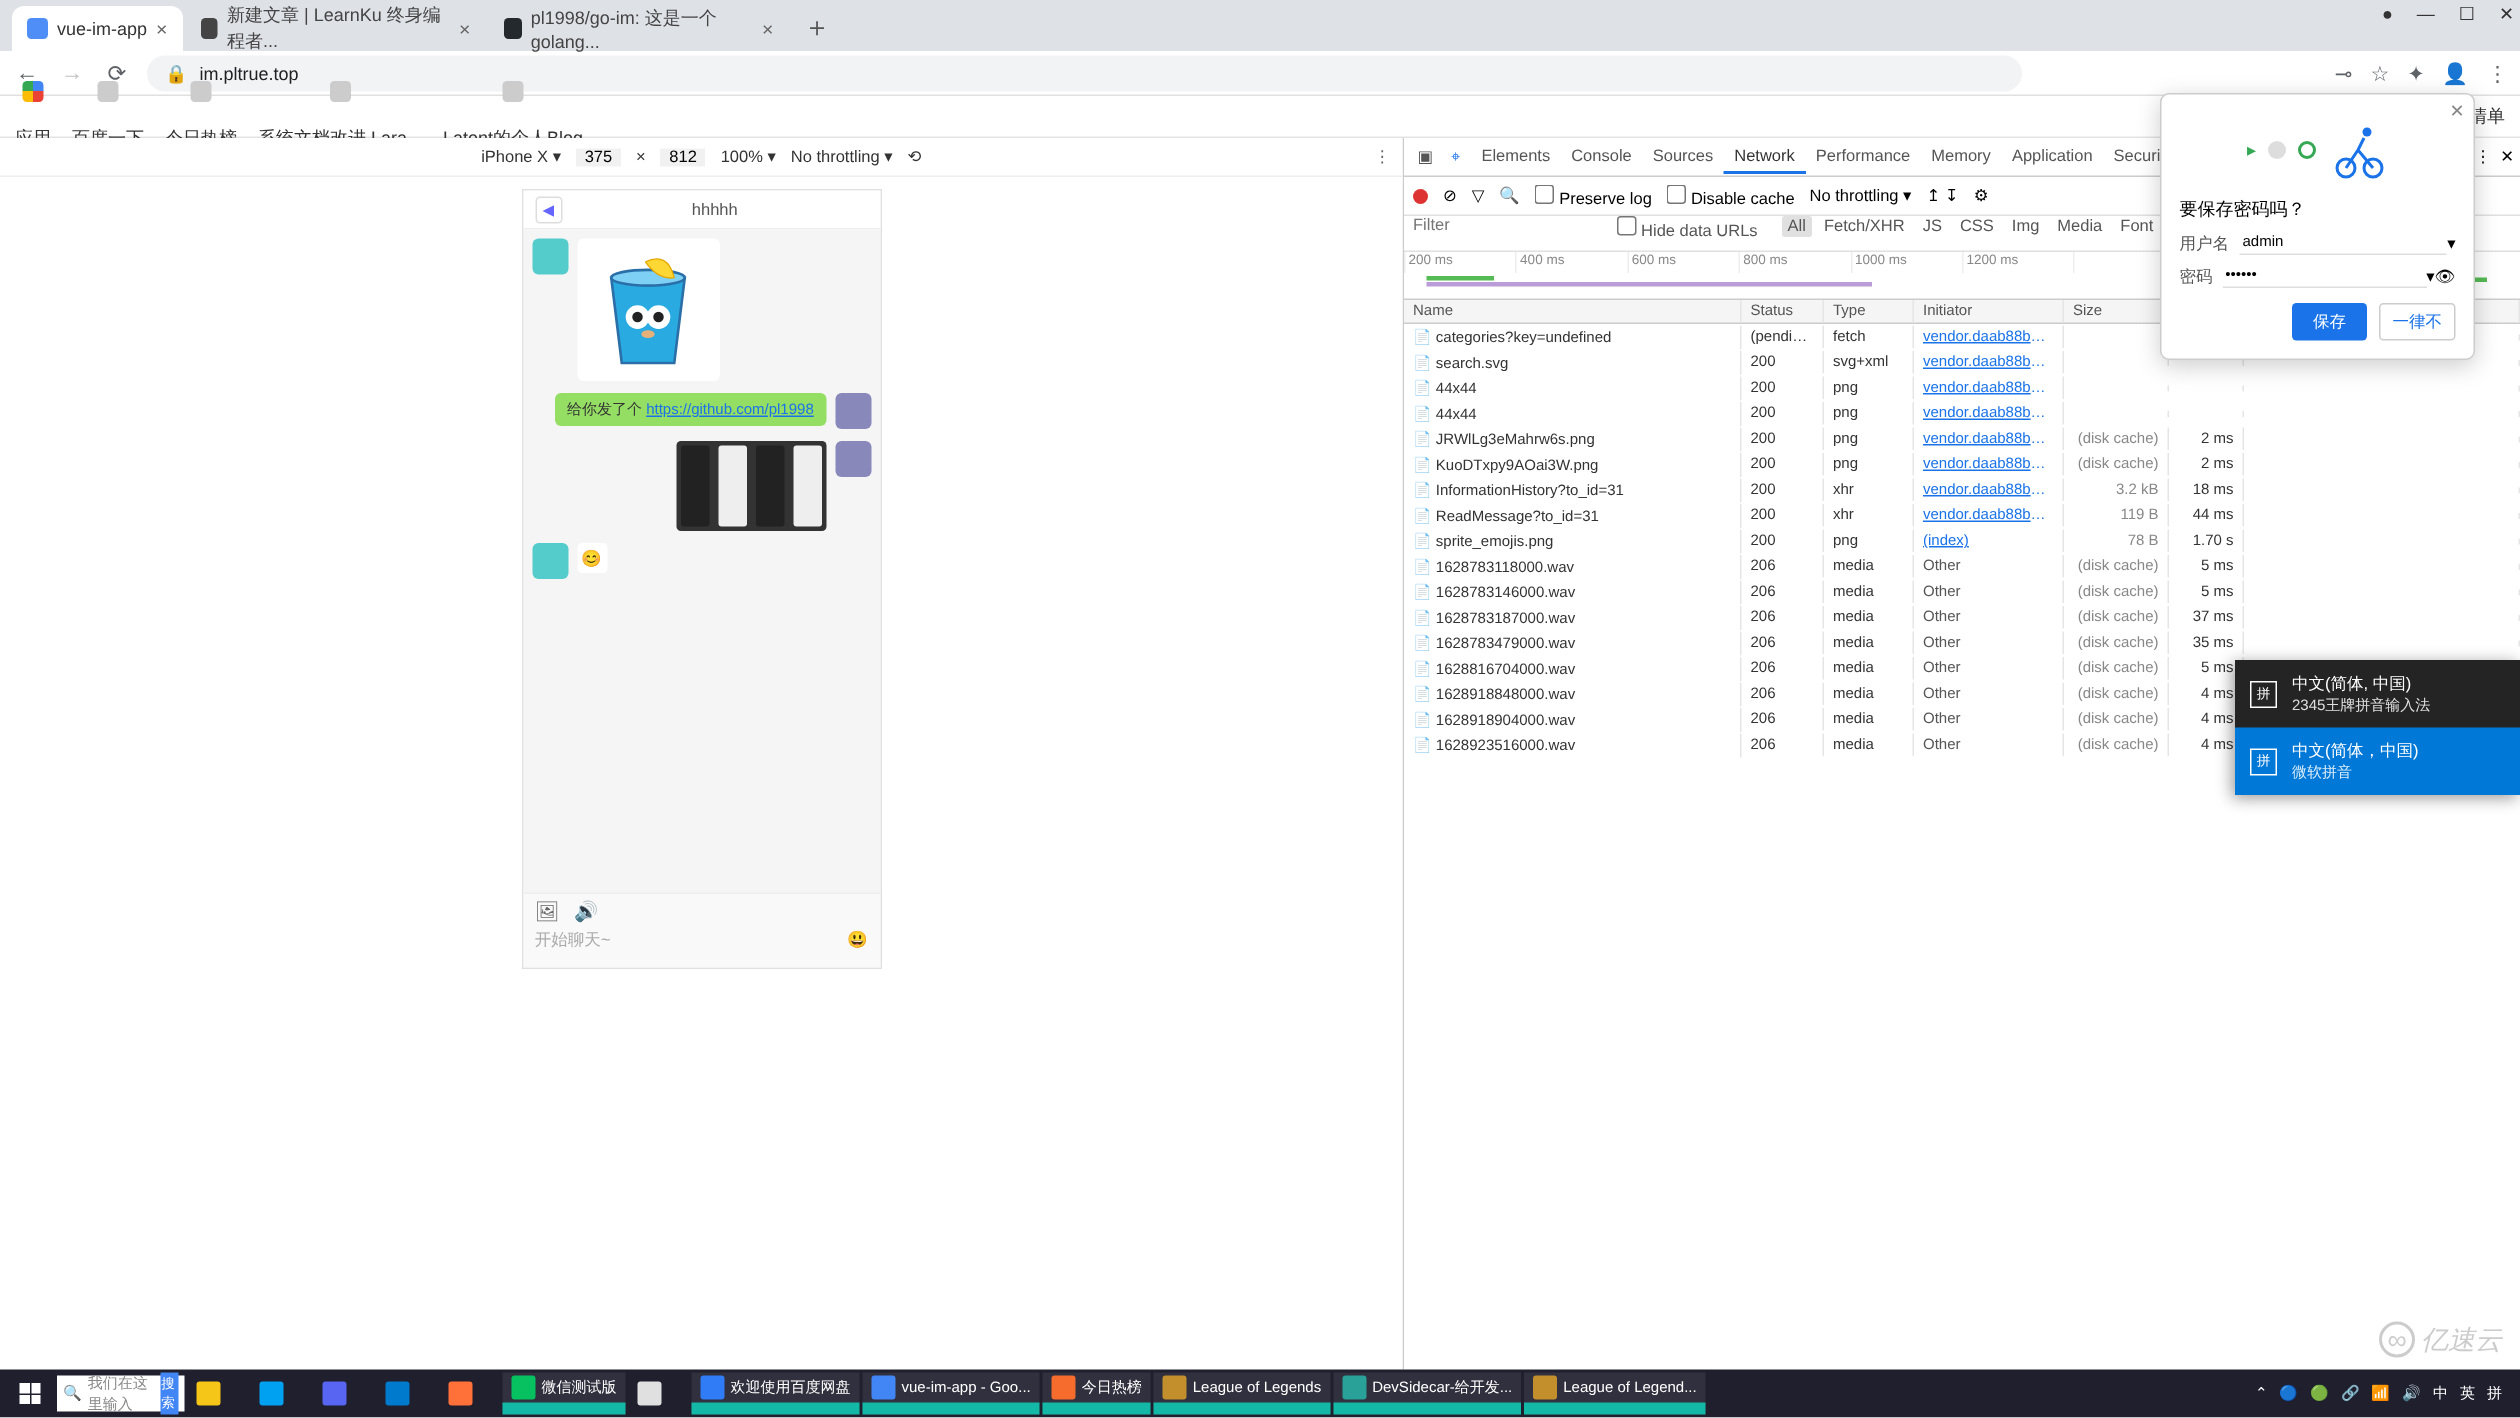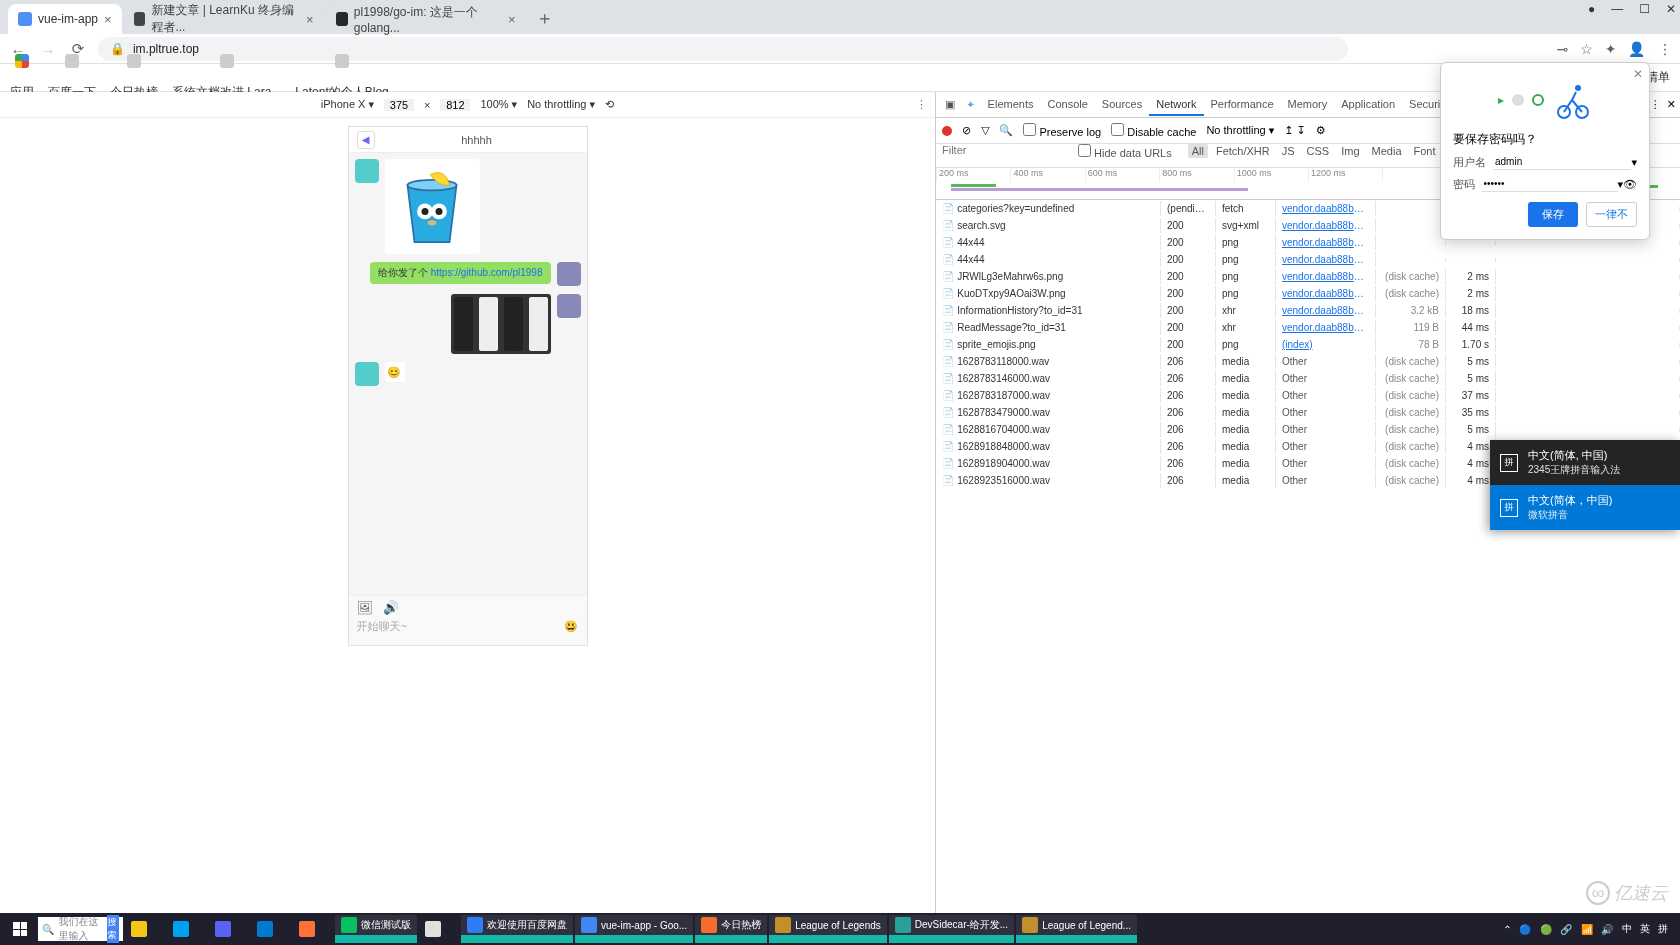--- a/index.html
+++ b/index.html
@@ -39,21 +39,21 @@
 .back-btn { width: 18px; height: 18px; border: 1px solid #ddd; border-radius: 3px; background: #fff; color: #66f; display: flex; align-items: center; justify-content: center; font-size: 10px; }
 .chat-name { flex: 1; text-align: center; color: #555; }
 .chat-body { flex: 1; background: #f5f5f5; padding: 6px; overflow: hidden; }
 .msg-row { display: flex; margin-bottom: 8px; align-items: flex-start; gap: 6px; }
 .msg-row.right { flex-direction: row-reverse; }
 .avatar { width: 24px; height: 24px; border-radius: 4px; background: #5cc; flex-shrink: 0; }
 .avatar.elephant { background: #88b; }
 .bubble-img { width: 95px; height: 95px; background: #fff; border-radius: 4px; display: flex; align-items: center; justify-content: center; }
 .gopher-cup { width: 70px; height: 80px; }
 .bubble-link { background: #95de64; padding: 4px 8px; border-radius: 4px; font-size: 10px; color: #333; }
-.bubble-link a { color: #1a73e8; }
+.bubble-link a { color: #1a73e8; text-decoration: underline; }
 .bubble-screenshot { width: 100px; height: 60px; background: #333; border-radius: 3px; display: flex; }
 .bubble-screenshot .col { flex: 1; background: #222; margin: 3px; border-radius: 2px; }
 .bubble-screenshot .col.light { background: #eee; }
 .emoji-bubble { width: 20px; height: 20px; background: #fff; border-radius: 3px; display: flex; align-items: center; justify-content: center; font-size: 11px; }
 .chat-input-bar { height: 50px; background: #f9f9f9; border-top: 1px solid #eee; padding: 4px 8px; }
 .input-icons { display: flex; gap: 10px; font-size: 13px; color: #666; }
 .input-ph { font-size: 11px; color: #aaa; margin-top: 4px; display: flex; justify-content: space-between; align-items: center; }
 
 
 .devtools { flex: 1; display: flex; flex-direction: column; border-left: 1px solid #ccc; font-size: 11px; }
@@ -333,20 +333,29 @@
           <span></span>
           <span>2000</span>
         </div>
       <div class="timeline-bars">
         <div class="tl-bar" style="left:2%;width:6%;background:#5b5"></div>
         <div class="tl-bar" style="left:2%;width:40%;background:#b99cd8;top:6px"></div>
         <div class="tl-bar" style="left:82%;width:15%;background:#5b5;top:3px"></div>
       </div>
     </div>
     <div class="net-table">
+      <div class="net-head">
+        <div class="col-name">Name</div>
+        <div class="col-status">Status</div>
+        <div class="col-type">Type</div>
+        <div class="col-init plain">Initiator</div>
+        <div class="col-size" style="text-align:left;color:#555">Size</div>
+        <div class="col-time" style="text-align:left">Time</div>
+        <div class="col-wf">Waterfall</div>
+      </div>
       <div id="net-rows">
           <div class="net-row">
             <div class="col-name">📄 categories?key=undefined</div>
             <div class="col-status">(pending)</div>
             <div class="col-type">fetch</div>
             <div class="col-init">vendor.daab88b9.js:25</div>
             <div class="col-size"></div>
             <div class="col-time"></div>
             <div class="col-wf"></div>
           </div>

